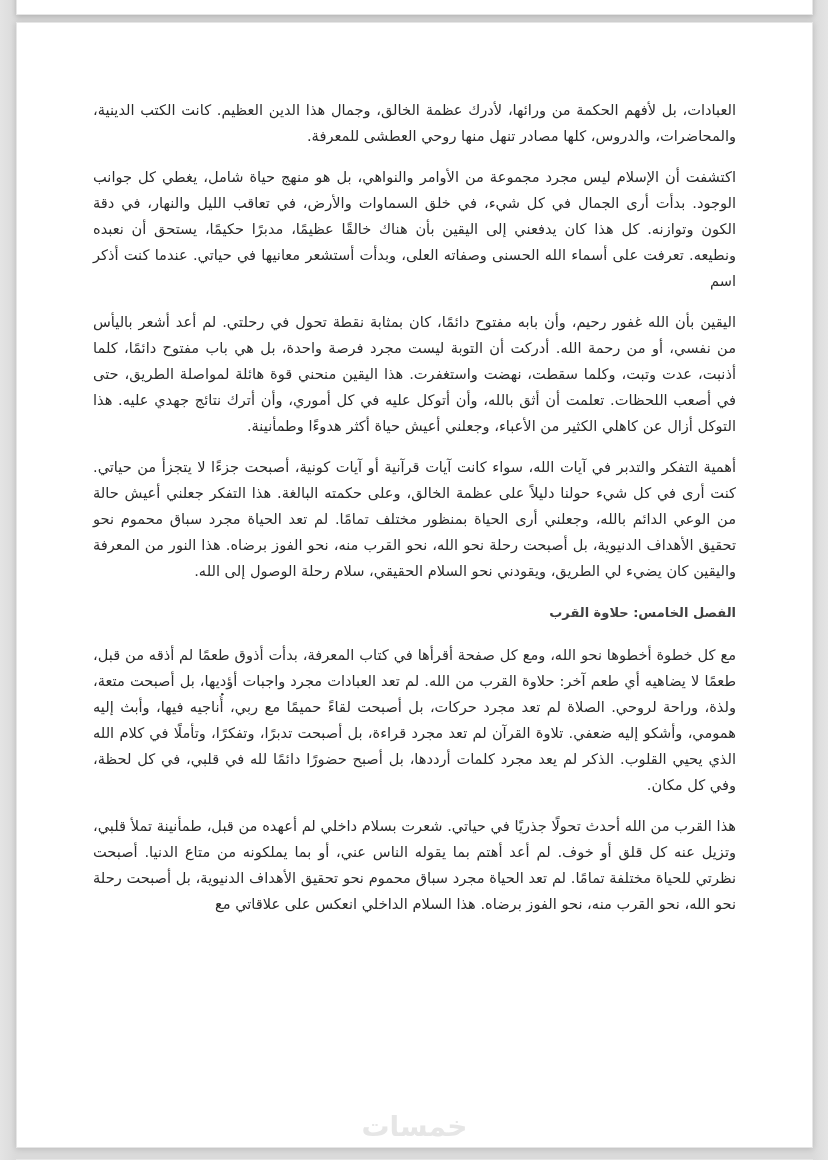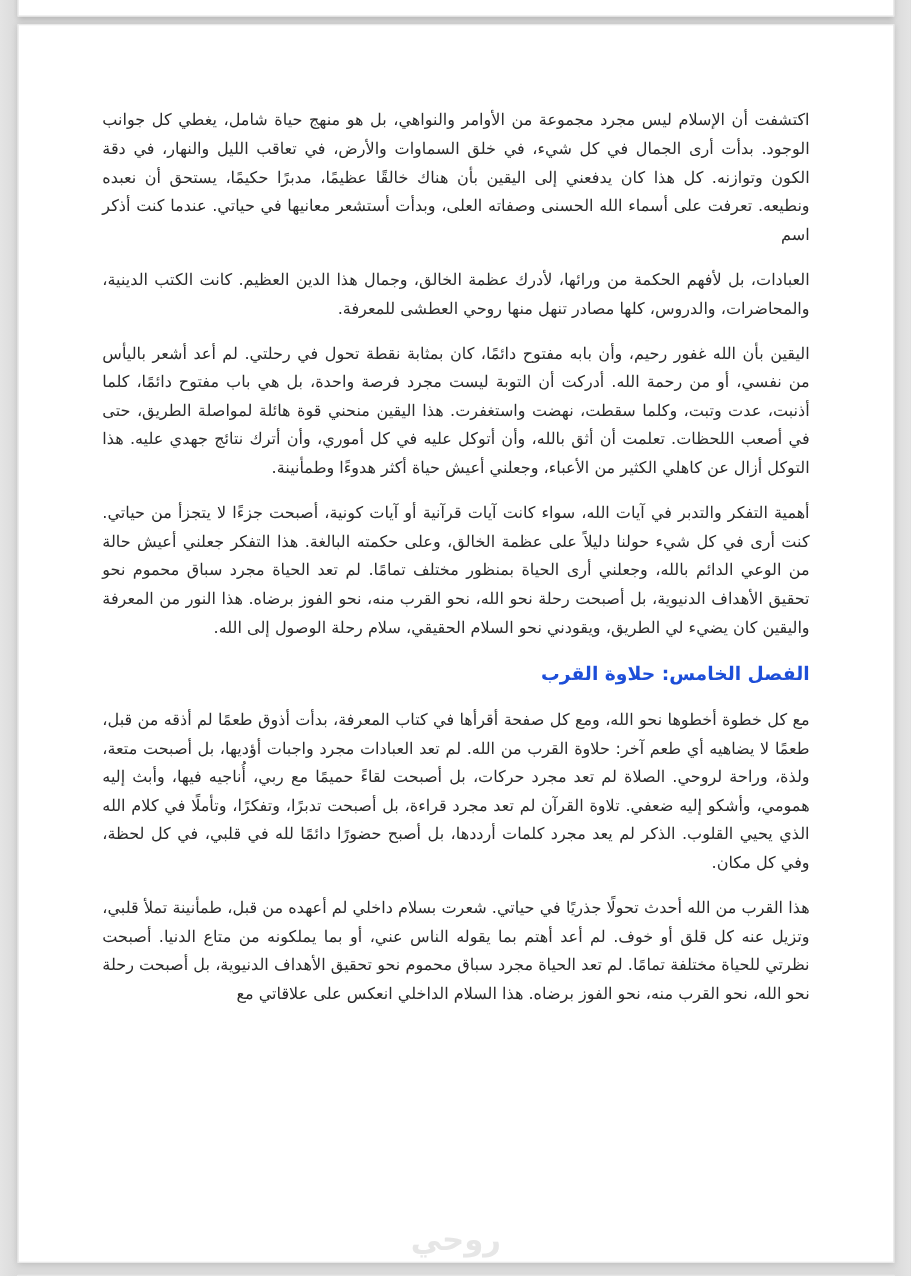--- a/index.html
+++ b/index.html
@@ -59,24 +59,24 @@
       font-size: 14.6px;
       line-height: 26px;
     }
     .content p {
       margin: 0 0 15px 0;
       text-align: justify;
       text-align-last: right;
     }
     .content h2 {
       margin: 16px 0 16px 0;
-      font-size: 17px;
+      font-size: 13px;
       font-weight: bold;
       line-height: 26px;
-      color: #1d4ed8;
+      color: #404040;
     }
     .watermark {
       position: absolute;
       left: 0;
       right: 0;
       bottom: 4px;
       text-align: center;
       direction: rtl;
       font-size: 28px;
       font-weight: bold;
@@ -85,24 +85,24 @@
     }
   </style>
 </head>
 <body>
 
 <div class="backdrop"></div>
 <div class="page-prev"></div>
 
 <div class="page">
   <div class="content">
+    <p>العبادات، بل لأفهم الحكمة من ورائها، لأدرك عظمة الخالق، وجمال هذا الدين العظيم. كانت الكتب الدينية، والمحاضرات، والدروس، كلها مصادر تنهل منها روحي العطشى للمعرفة.</p>
     <p>اكتشفت أن الإسلام ليس مجرد مجموعة من الأوامر والنواهي، بل هو منهج حياة شامل، يغطي كل جوانب الوجود. بدأت أرى الجمال في كل شيء، في خلق السماوات والأرض، في تعاقب الليل والنهار، في دقة الكون وتوازنه. كل هذا كان يدفعني إلى اليقين بأن هناك خالقًا عظيمًا، مدبرًا حكيمًا، يستحق أن نعبده ونطيعه. تعرفت على أسماء الله الحسنى وصفاته العلى، وبدأت أستشعر معانيها في حياتي. عندما كنت أذكر اسم</p>
-    <p>العبادات، بل لأفهم الحكمة من ورائها، لأدرك عظمة الخالق، وجمال هذا الدين العظيم. كانت الكتب الدينية، والمحاضرات، والدروس، كلها مصادر تنهل منها روحي العطشى للمعرفة.</p>
     <p>اليقين بأن الله غفور رحيم، وأن بابه مفتوح دائمًا، كان بمثابة نقطة تحول في رحلتي. لم أعد أشعر باليأس من نفسي، أو من رحمة الله. أدركت أن التوبة ليست مجرد فرصة واحدة، بل هي باب مفتوح دائمًا، كلما أذنبت، عدت وتبت، وكلما سقطت، نهضت واستغفرت. هذا اليقين منحني قوة هائلة لمواصلة الطريق، حتى في أصعب اللحظات. تعلمت أن أثق بالله، وأن أتوكل عليه في كل أموري، وأن أترك نتائج جهدي عليه. هذا التوكل أزال عن كاهلي الكثير من الأعباء، وجعلني أعيش حياة أكثر هدوءًا وطمأنينة.</p>
     <p>أهمية التفكر والتدبر في آيات الله، سواء كانت آيات قرآنية أو آيات كونية، أصبحت جزءًا لا يتجزأ من حياتي. كنت أرى في كل شيء حولنا دليلاً على عظمة الخالق، وعلى حكمته البالغة. هذا التفكر جعلني أعيش حالة من الوعي الدائم بالله، وجعلني أرى الحياة بمنظور مختلف تمامًا. لم تعد الحياة مجرد سباق محموم نحو تحقيق الأهداف الدنيوية، بل أصبحت رحلة نحو الله، نحو القرب منه، نحو الفوز برضاه. هذا النور من المعرفة واليقين كان يضيء لي الطريق، ويقودني نحو السلام الحقيقي، سلام رحلة الوصول إلى الله.</p>
     <h2>الفصل الخامس: حلاوة القرب</h2>
     <p>مع كل خطوة أخطوها نحو الله، ومع كل صفحة أقرأها في كتاب المعرفة، بدأت أذوق طعمًا لم أذقه من قبل، طعمًا لا يضاهيه أي طعم آخر: حلاوة القرب من الله. لم تعد العبادات مجرد واجبات أؤديها، بل أصبحت متعة، ولذة، وراحة لروحي. الصلاة لم تعد مجرد حركات، بل أصبحت لقاءً حميمًا مع ربي، أُناجيه فيها، وأبث إليه همومي، وأشكو إليه ضعفي. تلاوة القرآن لم تعد مجرد قراءة، بل أصبحت تدبرًا، وتفكرًا، وتأملًا في كلام الله الذي يحيي القلوب. الذكر لم يعد مجرد كلمات أرددها، بل أصبح حضورًا دائمًا لله في قلبي، في كل لحظة، وفي كل مكان.</p>
     <p>هذا القرب من الله أحدث تحولًا جذريًا في حياتي. شعرت بسلام داخلي لم أعهده من قبل، طمأنينة تملأ قلبي، وتزيل عنه كل قلق أو خوف. لم أعد أهتم بما يقوله الناس عني، أو بما يملكونه من متاع الدنيا. أصبحت نظرتي للحياة مختلفة تمامًا. لم تعد الحياة مجرد سباق محموم نحو تحقيق الأهداف الدنيوية، بل أصبحت رحلة نحو الله، نحو القرب منه، نحو الفوز برضاه. هذا السلام الداخلي انعكس على علاقاتي مع</p>
   </div>
-  <div class="watermark">روحي</div>
+  <div class="watermark">خمسات</div>
 </div>
 
 <div class="page-next"></div>
 
 </body></html>

